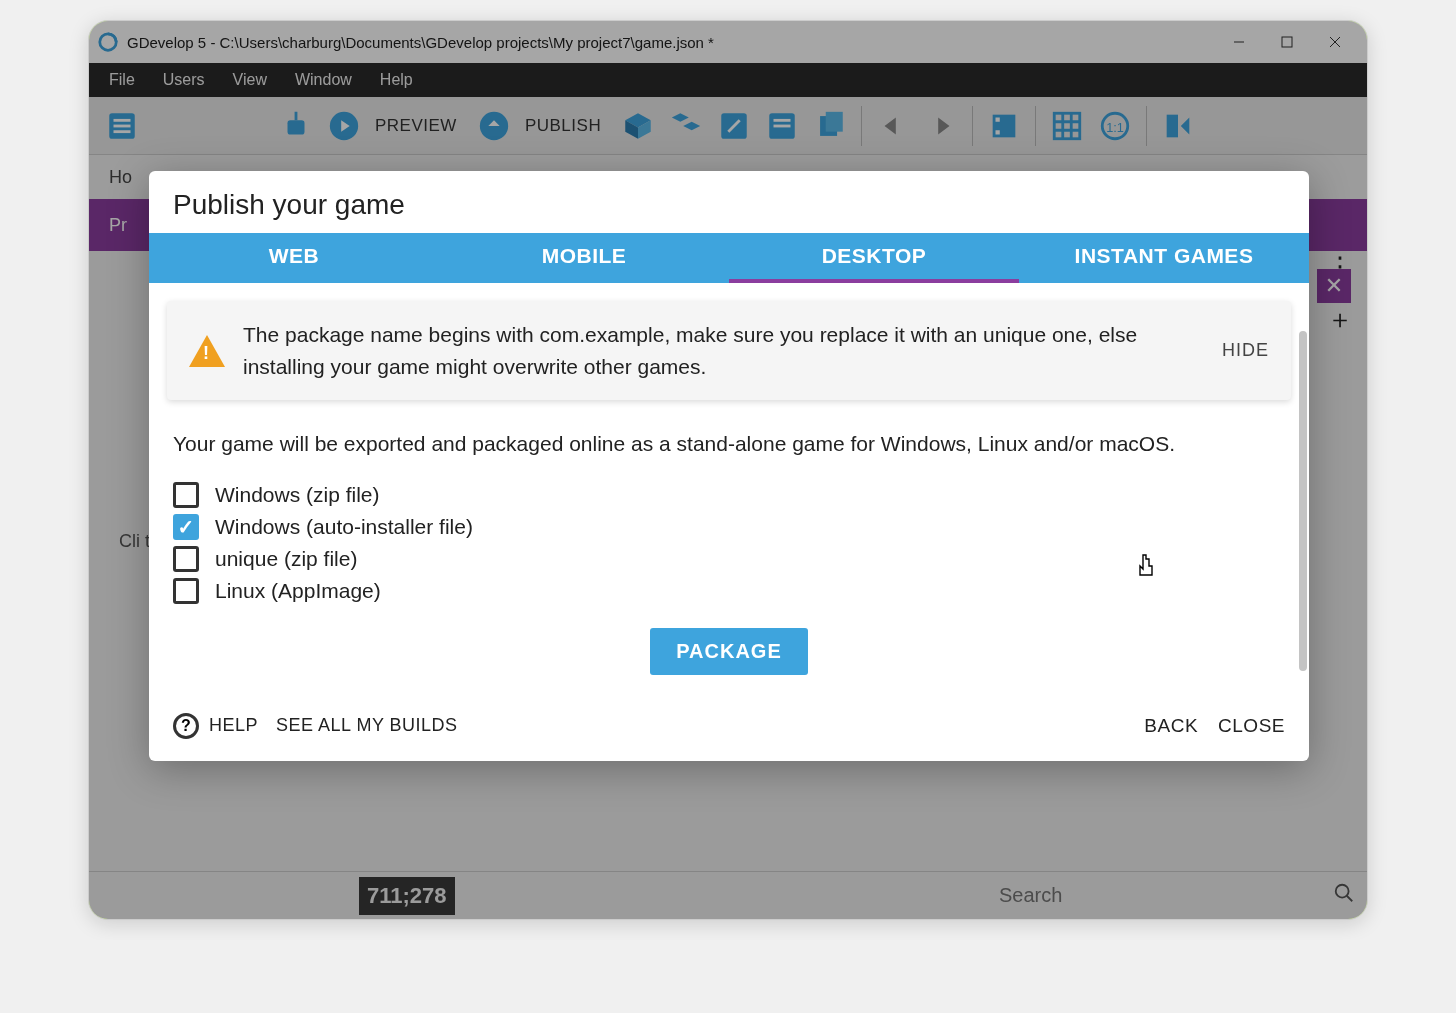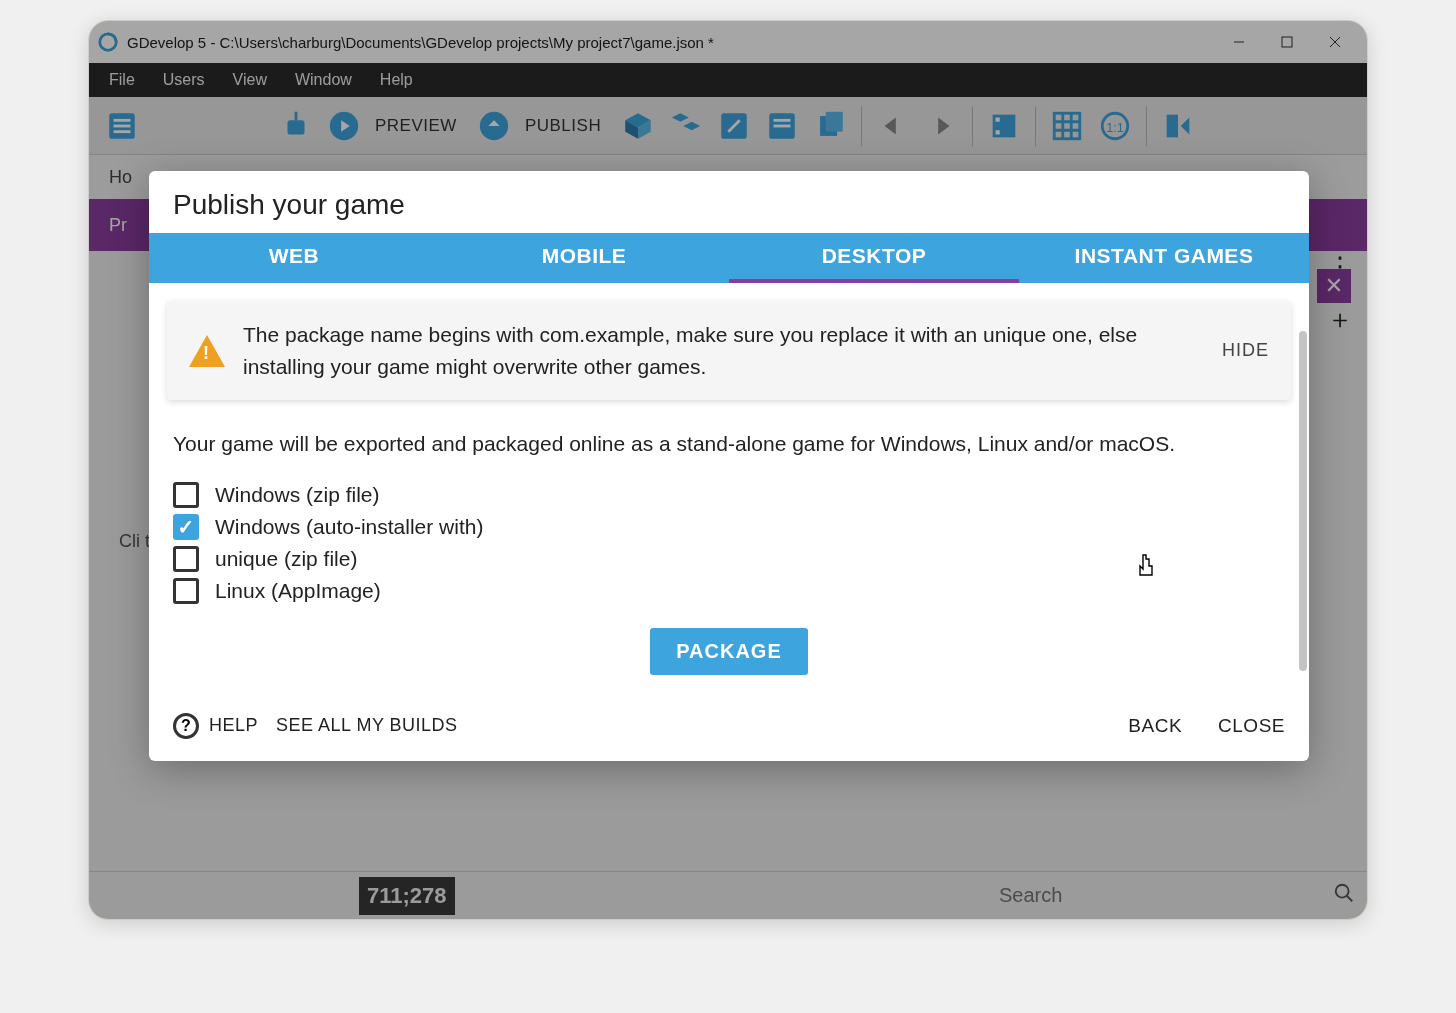--- a/index.html
+++ b/index.html
@@ -280,21 +280,21 @@
   }
   .footer-link {
     font-size: 18px;
     color: #222;
     letter-spacing: 0.5px;
     margin-right: 18px;
   }
   .footer-right {
     margin-left: auto;
     display: flex;
-    gap: 36px;
+    gap: 20px;
     justify-content: space-between;
   }
   .footer-btn {
     font-size: 19px;
     color: #222;
     letter-spacing: 0.5px;
   }
   
   .side-col {
     position: absolute;
@@ -527,21 +527,21 @@
     </div>
     <div class="dlg-body">
       <div class="export-note">Your game will be exported and packaged online as a stand-alone game for Windows, Linux and/or macOS.</div>
       <div class="chk-list">
         <div class="chk-row">
           <div class="chk"></div>
           <span>Windows (zip file)</span>
         </div>
         <div class="chk-row">
           <div class="chk checked"></div>
-          <span>Windows (auto-installer with)</span>
+          <span>Windows (auto-installer file)</span>
         </div>
         <div class="chk-row">
           <div class="chk"></div>
           <span>unique (zip file)</span>
         </div>
         <div class="chk-row">
           <div class="chk"></div>
           <span>Linux (AppImage)</span>
         </div>
       </div>

